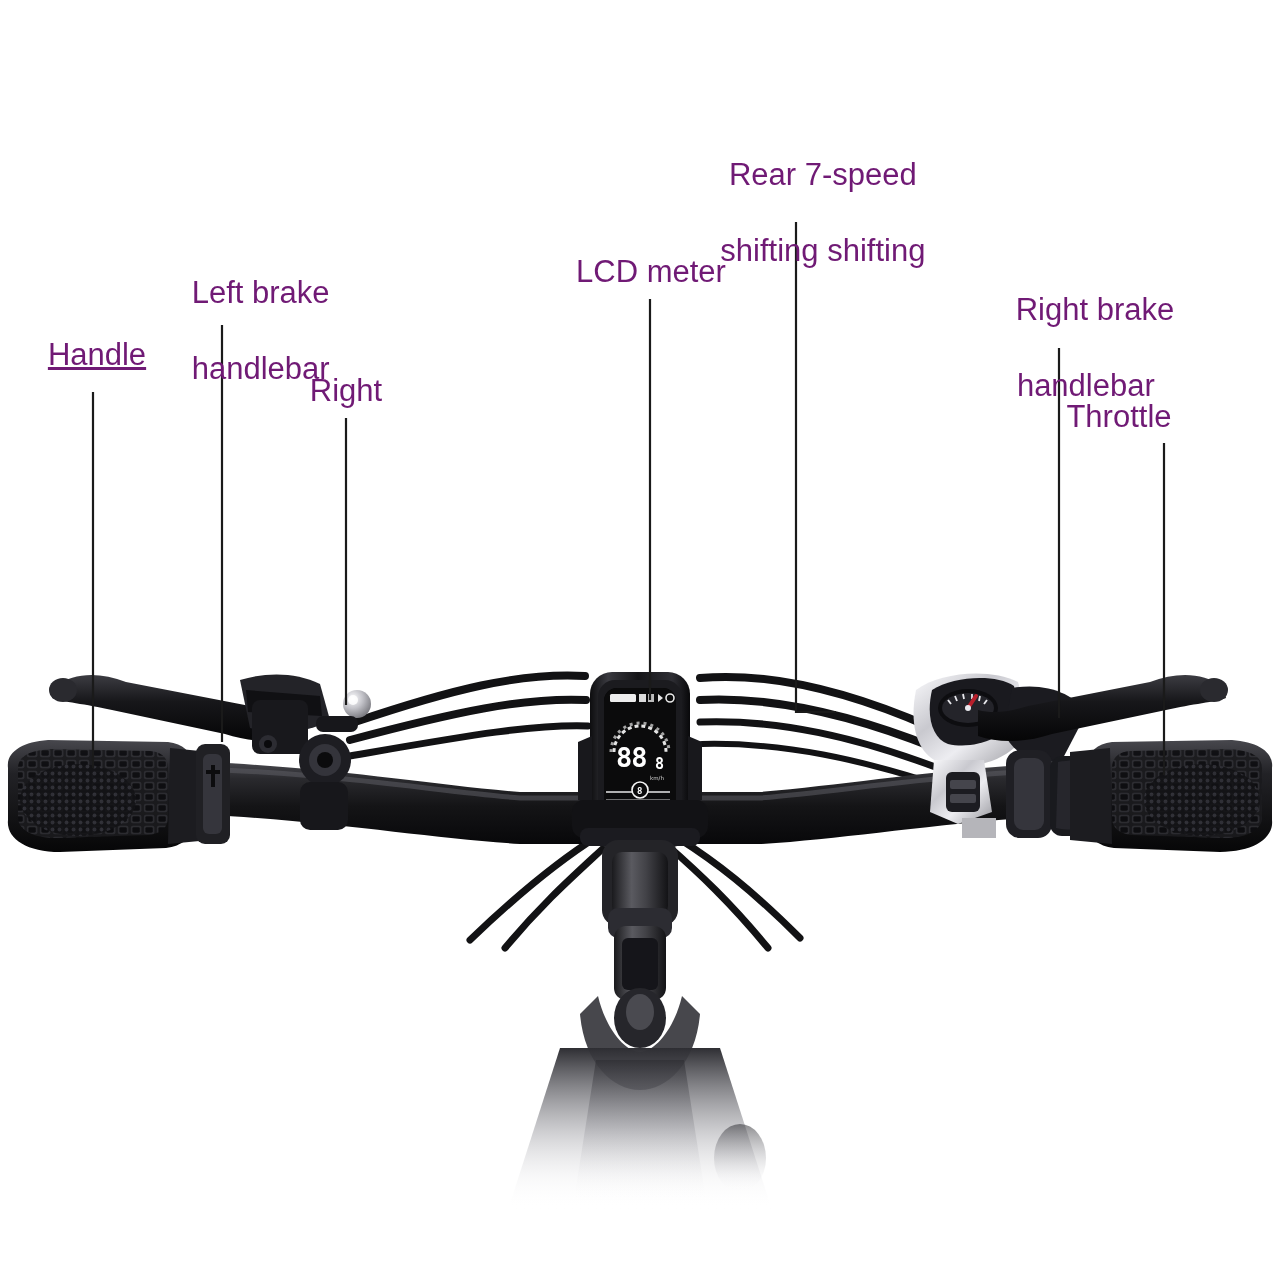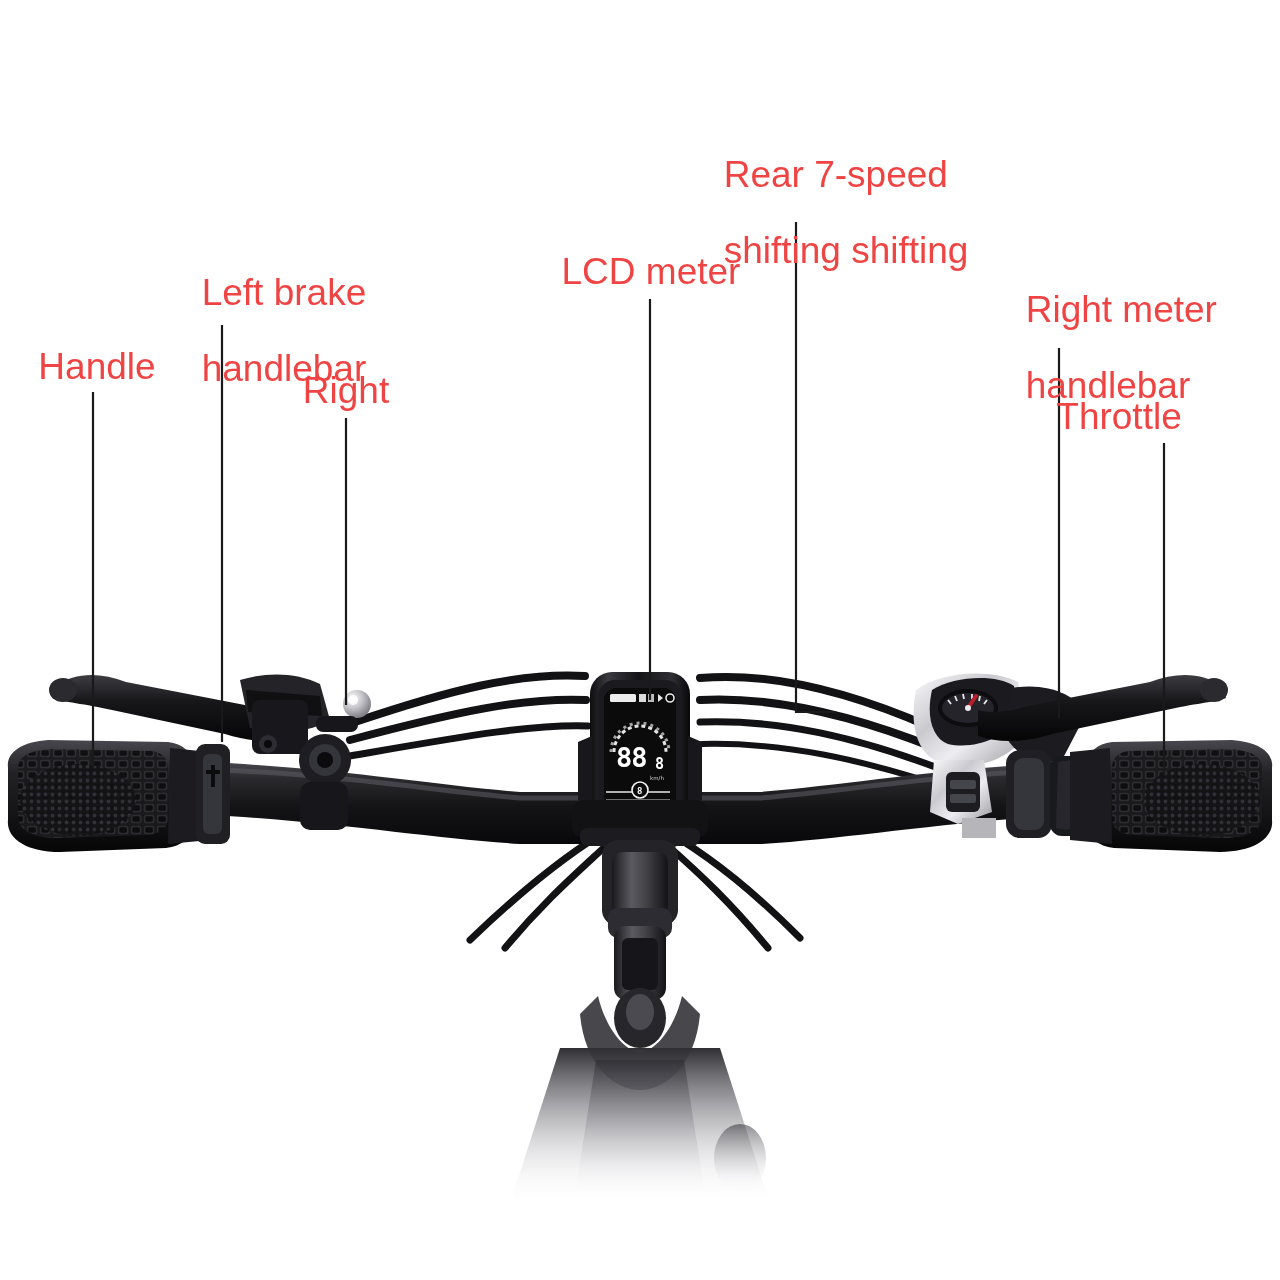--- a/index.html
+++ b/index.html
@@ -10,22 +10,22 @@
     overflow:hidden;
     position:relative;
   }
   #stage{
     position:absolute;left:0;top:0;width:1280px;height:1280px;
     background:#ffffff;
   }
   .layer{position:absolute;left:0;top:0;width:1280px;height:1280px;}
   .callout-label{
     position:absolute;
-    color:#ef4444;
-    font-size:37px;
+    color:#701a75;
+    font-size:31px;
     line-height:38px;
     white-space:pre;
     text-align:center;
     letter-spacing:0px;
     font-weight:400;
   }
   svg{display:block;}
 </style>
 </head>
 <body>
@@ -285,37 +285,37 @@
       <line x1="222" y1="325" x2="222" y2="742"></line>
       <line x1="346" y1="418" x2="346" y2="705"></line>
       <line x1="650" y1="299" x2="650" y2="700"></line>
       <path d="M796,222 L796,712 L836,712"></path>
       <line x1="1059" y1="348" x2="1059" y2="718"></line>
       <line x1="1164" y1="443" x2="1164" y2="775"></line>
     </g>
   </svg>
 
   <div class="layer">
-    <div class="callout-label" style="left:22px;top:348px;width:150px;">Handle</div>
+    <div class="callout-label" style="left:22px;top:336px;width:150px;text-decoration:underline;">Handle</div>
 
     <div class="callout-label" style="left:140px;top:236px;width:185px;text-align:center;">
       <span>Left brake</span><br>
       <span>handlebar</span>
     </div>
 
     <div class="callout-label" style="left:290px;top:372px;width:112px;">Right</div>
 
     <div class="callout-label" style="left:556px;top:253px;width:190px;">LCD meter</div>
 
     <div class="callout-label" style="left:662px;top:118px;width:270px;">
       <span>Rear 7-speed</span><br>
       <span>shifting shifting</span>
     </div>
 
     <div class="callout-label" style="left:964px;top:253px;width:192px;">
-      <span>Right meter</span><br>
+      <span>Right brake</span><br>
       <span>handlebar</span>
     </div>
 
     <div class="callout-label" style="left:1044px;top:398px;width:150px;">Throttle</div>
   </div>
 
 </div>
 
 </body></html>

